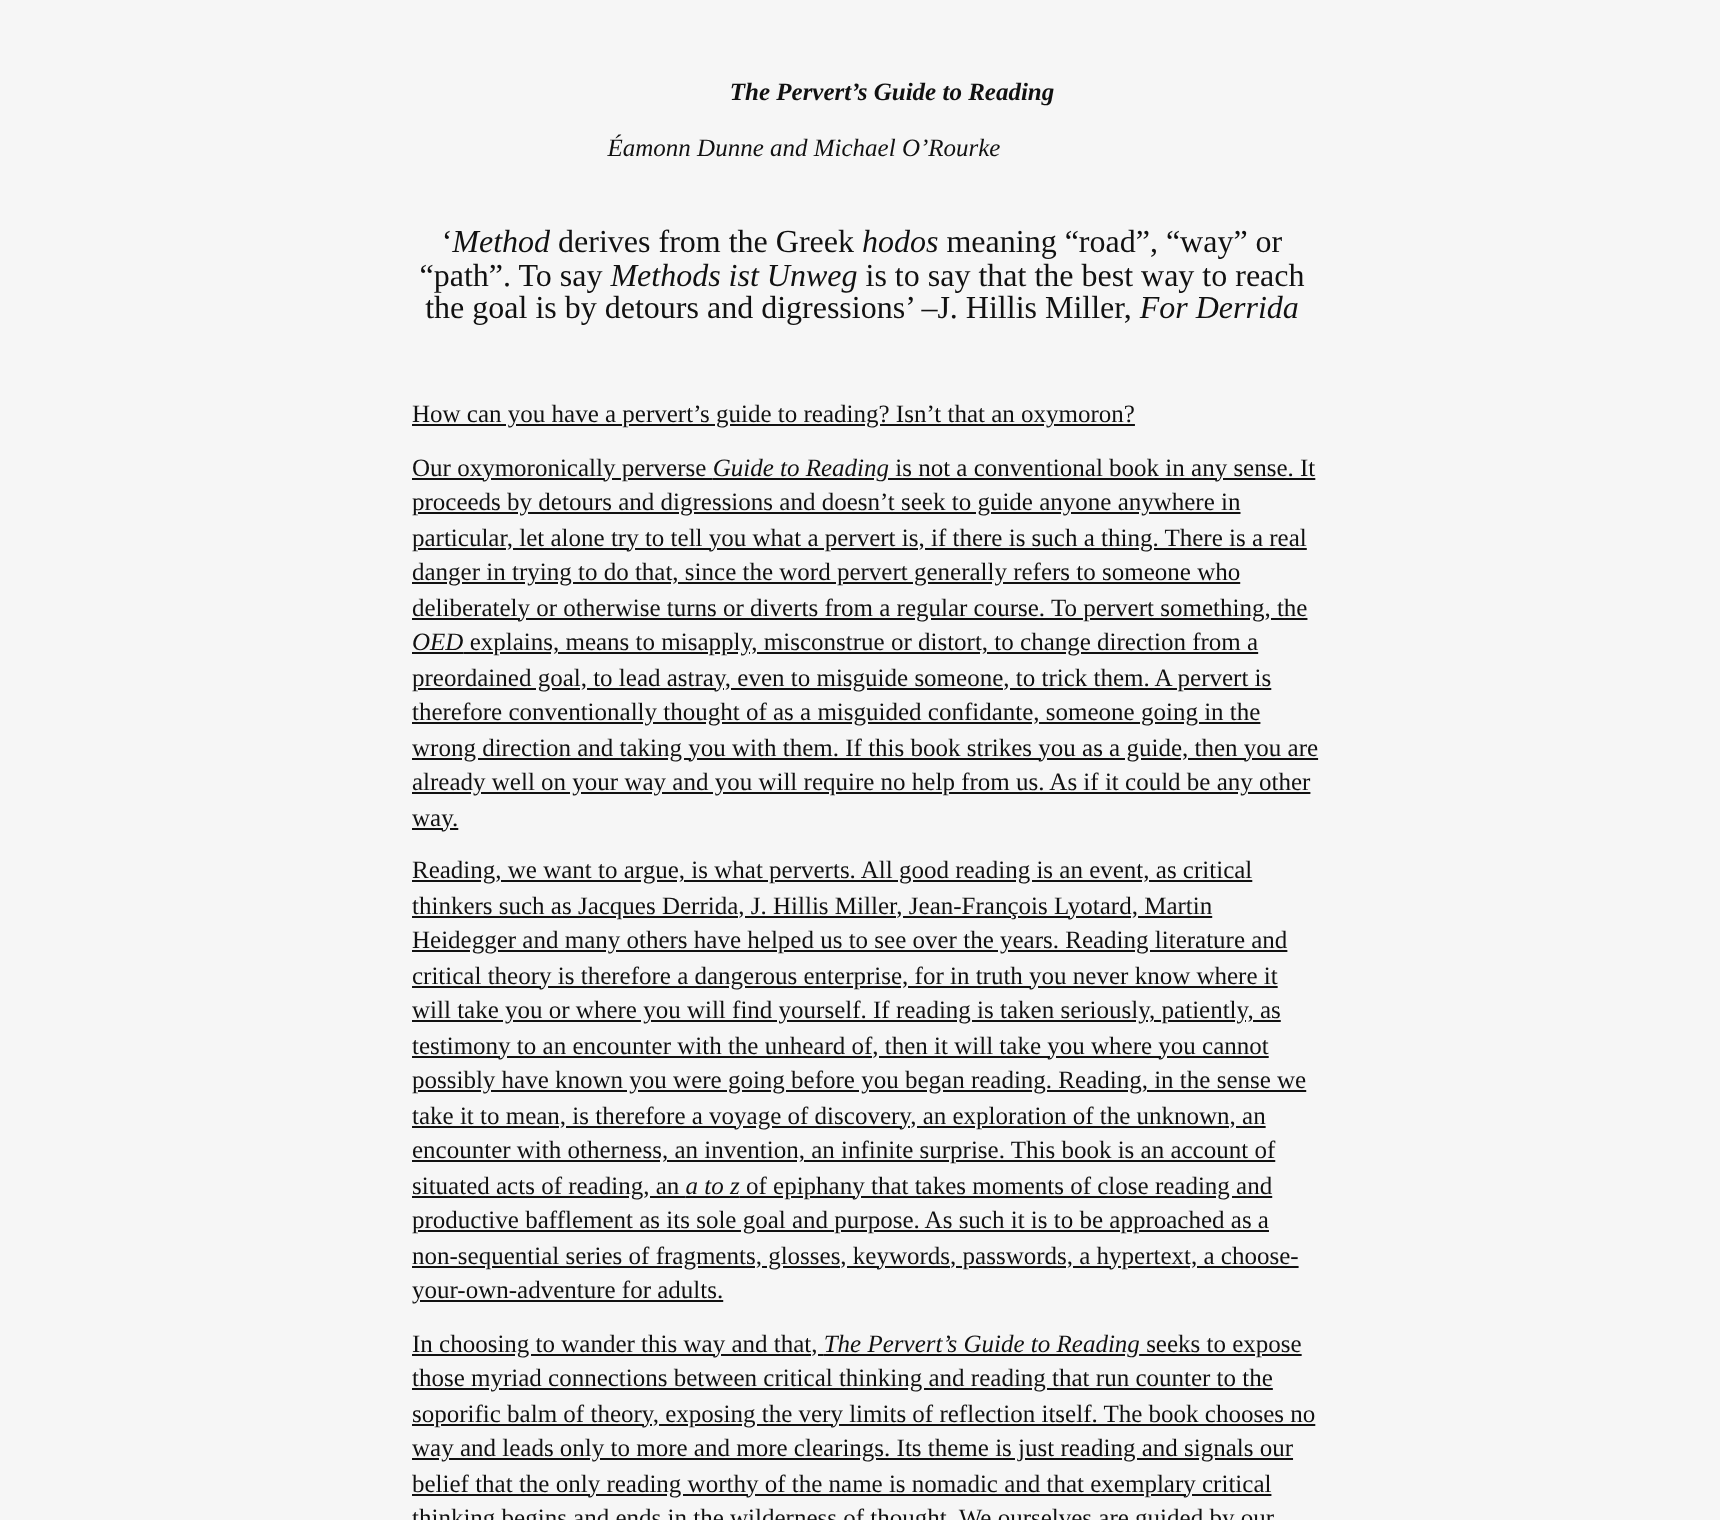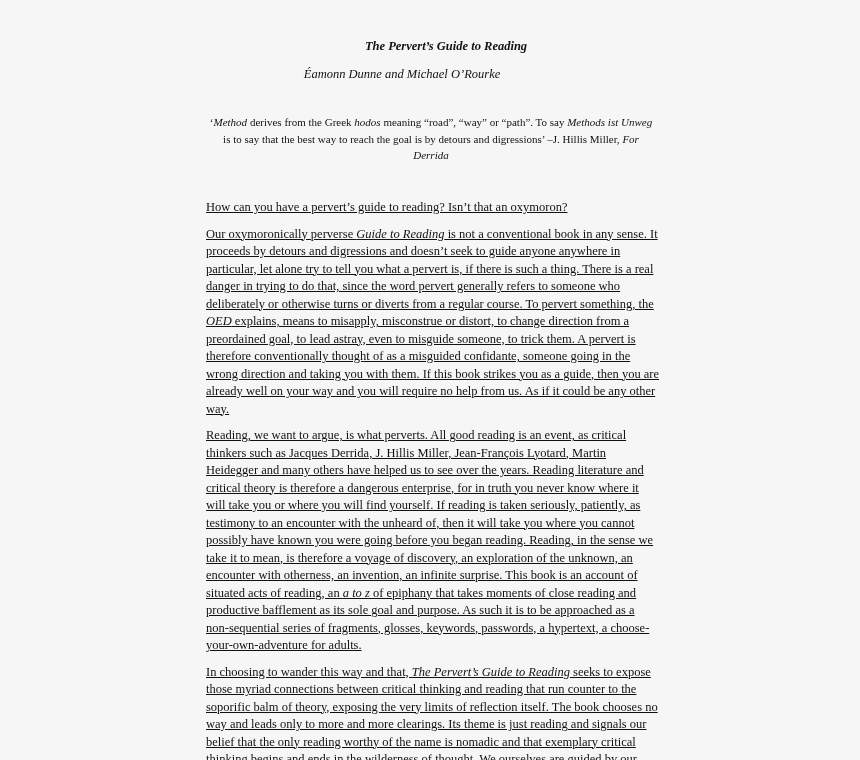--- a/index.html
+++ b/index.html
@@ -43,21 +43,21 @@
       line-height: 16px;
       padding-left: 28px;
       box-sizing: border-box;
     }
     .epigraph {
       position: absolute;
       top: 114px;
       left: 205px;
       width: 452px;
       text-align: center;
-      font-size: 11px;
+      font-size: 16px;
       line-height: 16.5px;
     }
     .body-text {
       position: absolute;
       top: 199px;
       left: 206px;
       width: 454px;
       font-size: 12.5px;
       line-height: 17.5px;
     }

